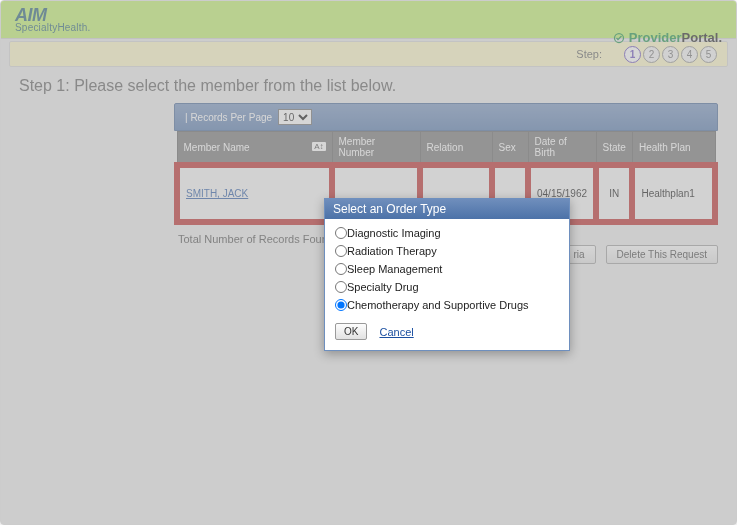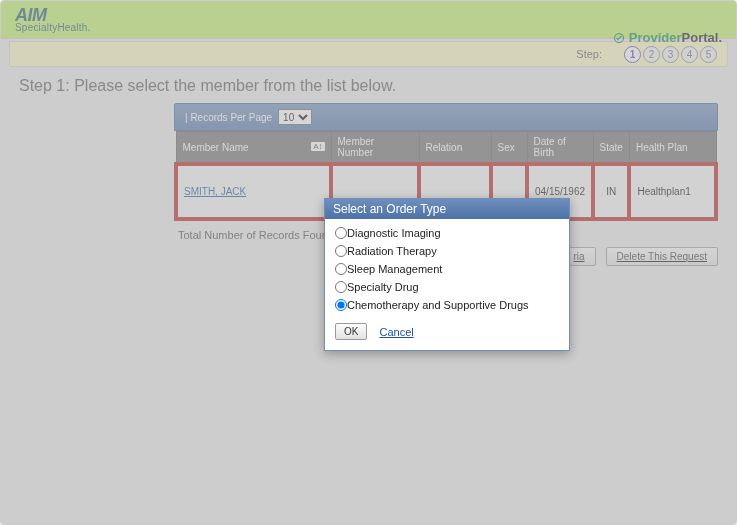--- a/index.html
+++ b/index.html
@@ -67,27 +67,27 @@
   .rpp { font-size:10px; display:flex; align-items:center; gap:6px; }
   .rpp select {
     font-size:10px; height:16px; background:#fff; border:1px solid #666; width:34px;
   }
   .grid { width:100%; border-collapse:collapse; font-size:10px; }
   .grid th {
     background:#6d6d6d; color:#fff; font-weight:400; text-align:left;
     padding:4px 6px; border:1px solid #5a5a5a; height:18px;
   }
   .grid td {
-    background:#f5f5f5; padding:20px 6px; border:4px solid #b91c1c; height:18px;
+    background:#f5f5f5; padding:20px 6px; border:6px solid #b91c1c; height:18px;
   }
   .grid td.link a { color:#1b4fa0; text-decoration:underline; cursor:pointer; }
   .sort-icon { font-size:8px; background:#fff; color:#333; padding:0 2px; border-radius:1px; float:right;}
   .totals { font-size:11px; color:#444; margin:8px 0 0 4px; }
   .action-row {
-    display:flex; justify-content:flex-end; gap:10px; margin-top:6px;text-decoration:underline;
+    display:flex; justify-content:flex-end; gap:10px; 
   }
   .btn {
     font-size:10px; padding:3px 10px; background:linear-gradient(#fdfdfd,#e2e2e2);
     border:1px solid #9a9a9a; border-radius:2px; cursor:pointer; color:#333;
   }
   
   .overlay {
     position:absolute; inset:0; background:rgba(180,180,180,0.55);
   }
   .modal {

